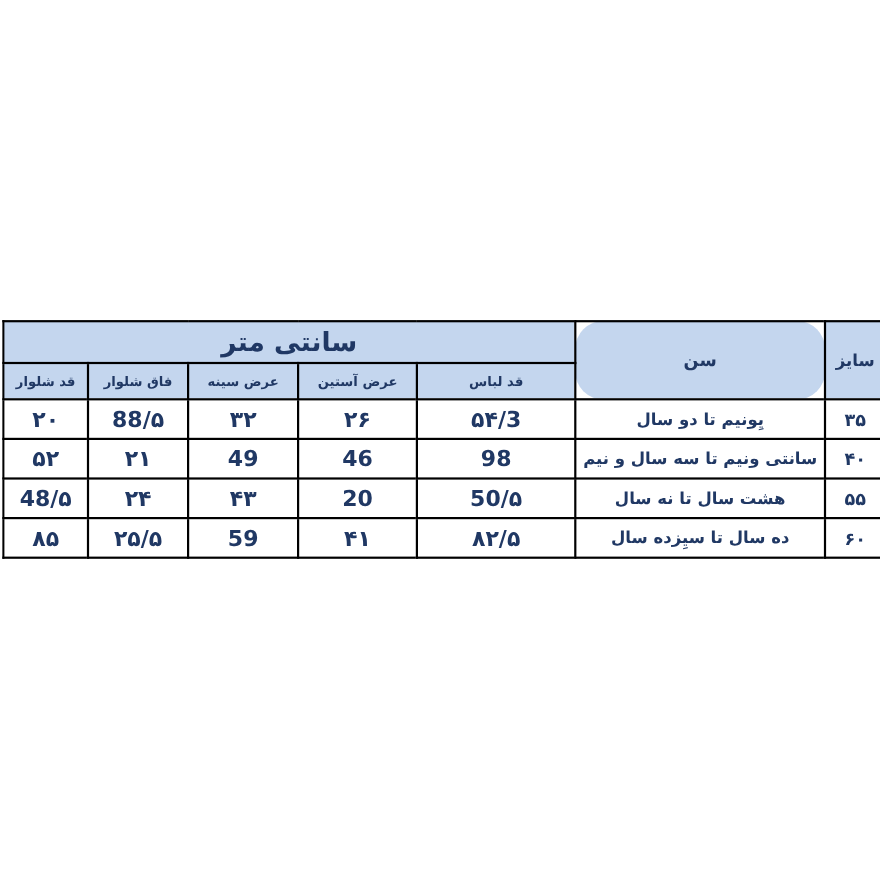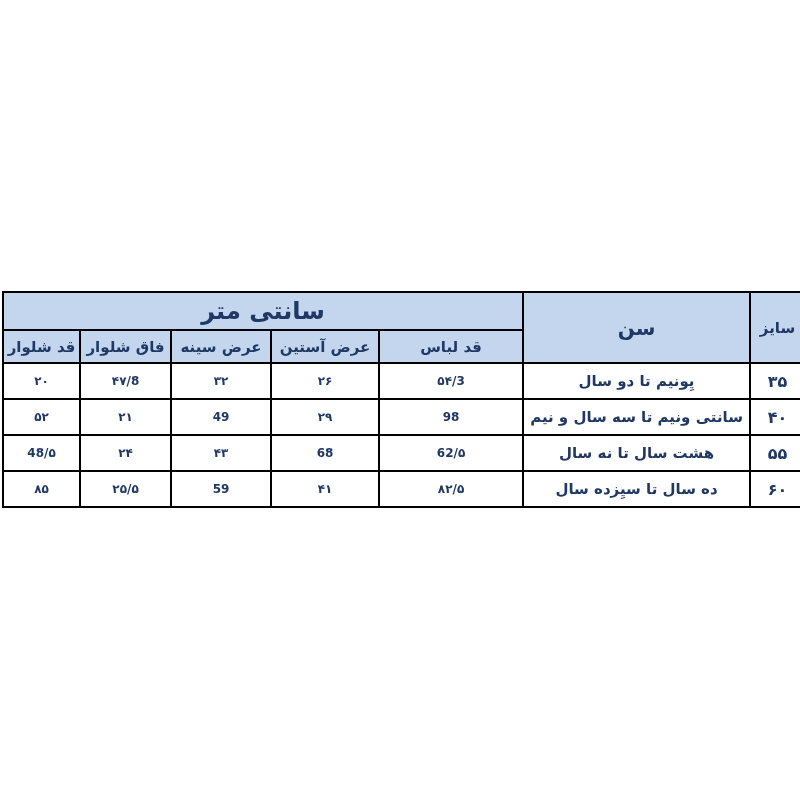--- a/index.html
+++ b/index.html
@@ -40,24 +40,24 @@
       overflow: hidden;
       white-space: nowrap;
       padding: 0 2px;
       box-sizing: border-box;
     }
     tr.hdr-row-1 { height: 38px; }
     tr.hdr-row-2 { height: 33px; }
     tr.data-row  { height: 36px; }
     .hdr-cell { background: #c4d6ee; }
     .unit-cell { font-size: 24px; }
-    .sub-hdr   { font-size: 15px; }
-    .age-hdr   { font-size: 20px; }
+    .sub-hdr   { font-size: 12px; }
+    .age-hdr   { font-size: 16px; border-radius: 25px; }
     .size-hdr  { font-size: 15px; }
-    .num-cell  { font-size: 12px; }
+    .num-cell  { font-size: 20px; }
     .age-cell  { font-size: 15px; }
     .size-cell { font-size: 16px; }
     
     col.c-size { width: 55px; }
     col.c-age  { width: 227px; }
     col.c-gl   { width: 144px; }
     col.c-sw   { width: 108px; }
     col.c-cw   { width: 100px; }
     col.c-pr   { width: 91px; }
     col.c-pl   { width: 77px; }
@@ -90,37 +90,37 @@
         <td class="hdr-cell sub-hdr">فاق شلوار</td>
         <td class="hdr-cell sub-hdr">قد شلوار</td>
       </tr>
 
       <tr class="data-row">
         <td class="size-cell">۳۵</td>
         <td class="age-cell">یِونیم تا دو سال</td>
         <td class="num-cell">۵۴/3</td>
         <td class="num-cell">۲۶</td>
         <td class="num-cell">۳۲</td>
-        <td class="num-cell">۴۷/8</td>
+        <td class="num-cell">88/۵</td>
         <td class="num-cell">۲۰</td>
       </tr>
       <tr class="data-row">
         <td class="size-cell">۴۰</td>
         <td class="age-cell">سانتی ونیم تا سه سال و نیم</td>
         <td class="num-cell">98</td>
-        <td class="num-cell">۲۹</td>
+        <td class="num-cell">46</td>
         <td class="num-cell">49</td>
         <td class="num-cell">۲۱</td>
         <td class="num-cell">۵۲</td>
       </tr>
       <tr class="data-row">
         <td class="size-cell">۵۵</td>
         <td class="age-cell">هشت سال تا نه سال</td>
-        <td class="num-cell">62/۵</td>
-        <td class="num-cell">68</td>
+        <td class="num-cell">50/۵</td>
+        <td class="num-cell">20</td>
         <td class="num-cell">۴۳</td>
         <td class="num-cell">۲۴</td>
         <td class="num-cell">48/۵</td>
       </tr>
       <tr class="data-row">
         <td class="size-cell">۶۰</td>
         <td class="age-cell">ده سال تا سیِزده سال</td>
         <td class="num-cell">۸۲/۵</td>
         <td class="num-cell">۴۱</td>
         <td class="num-cell">59</td>

